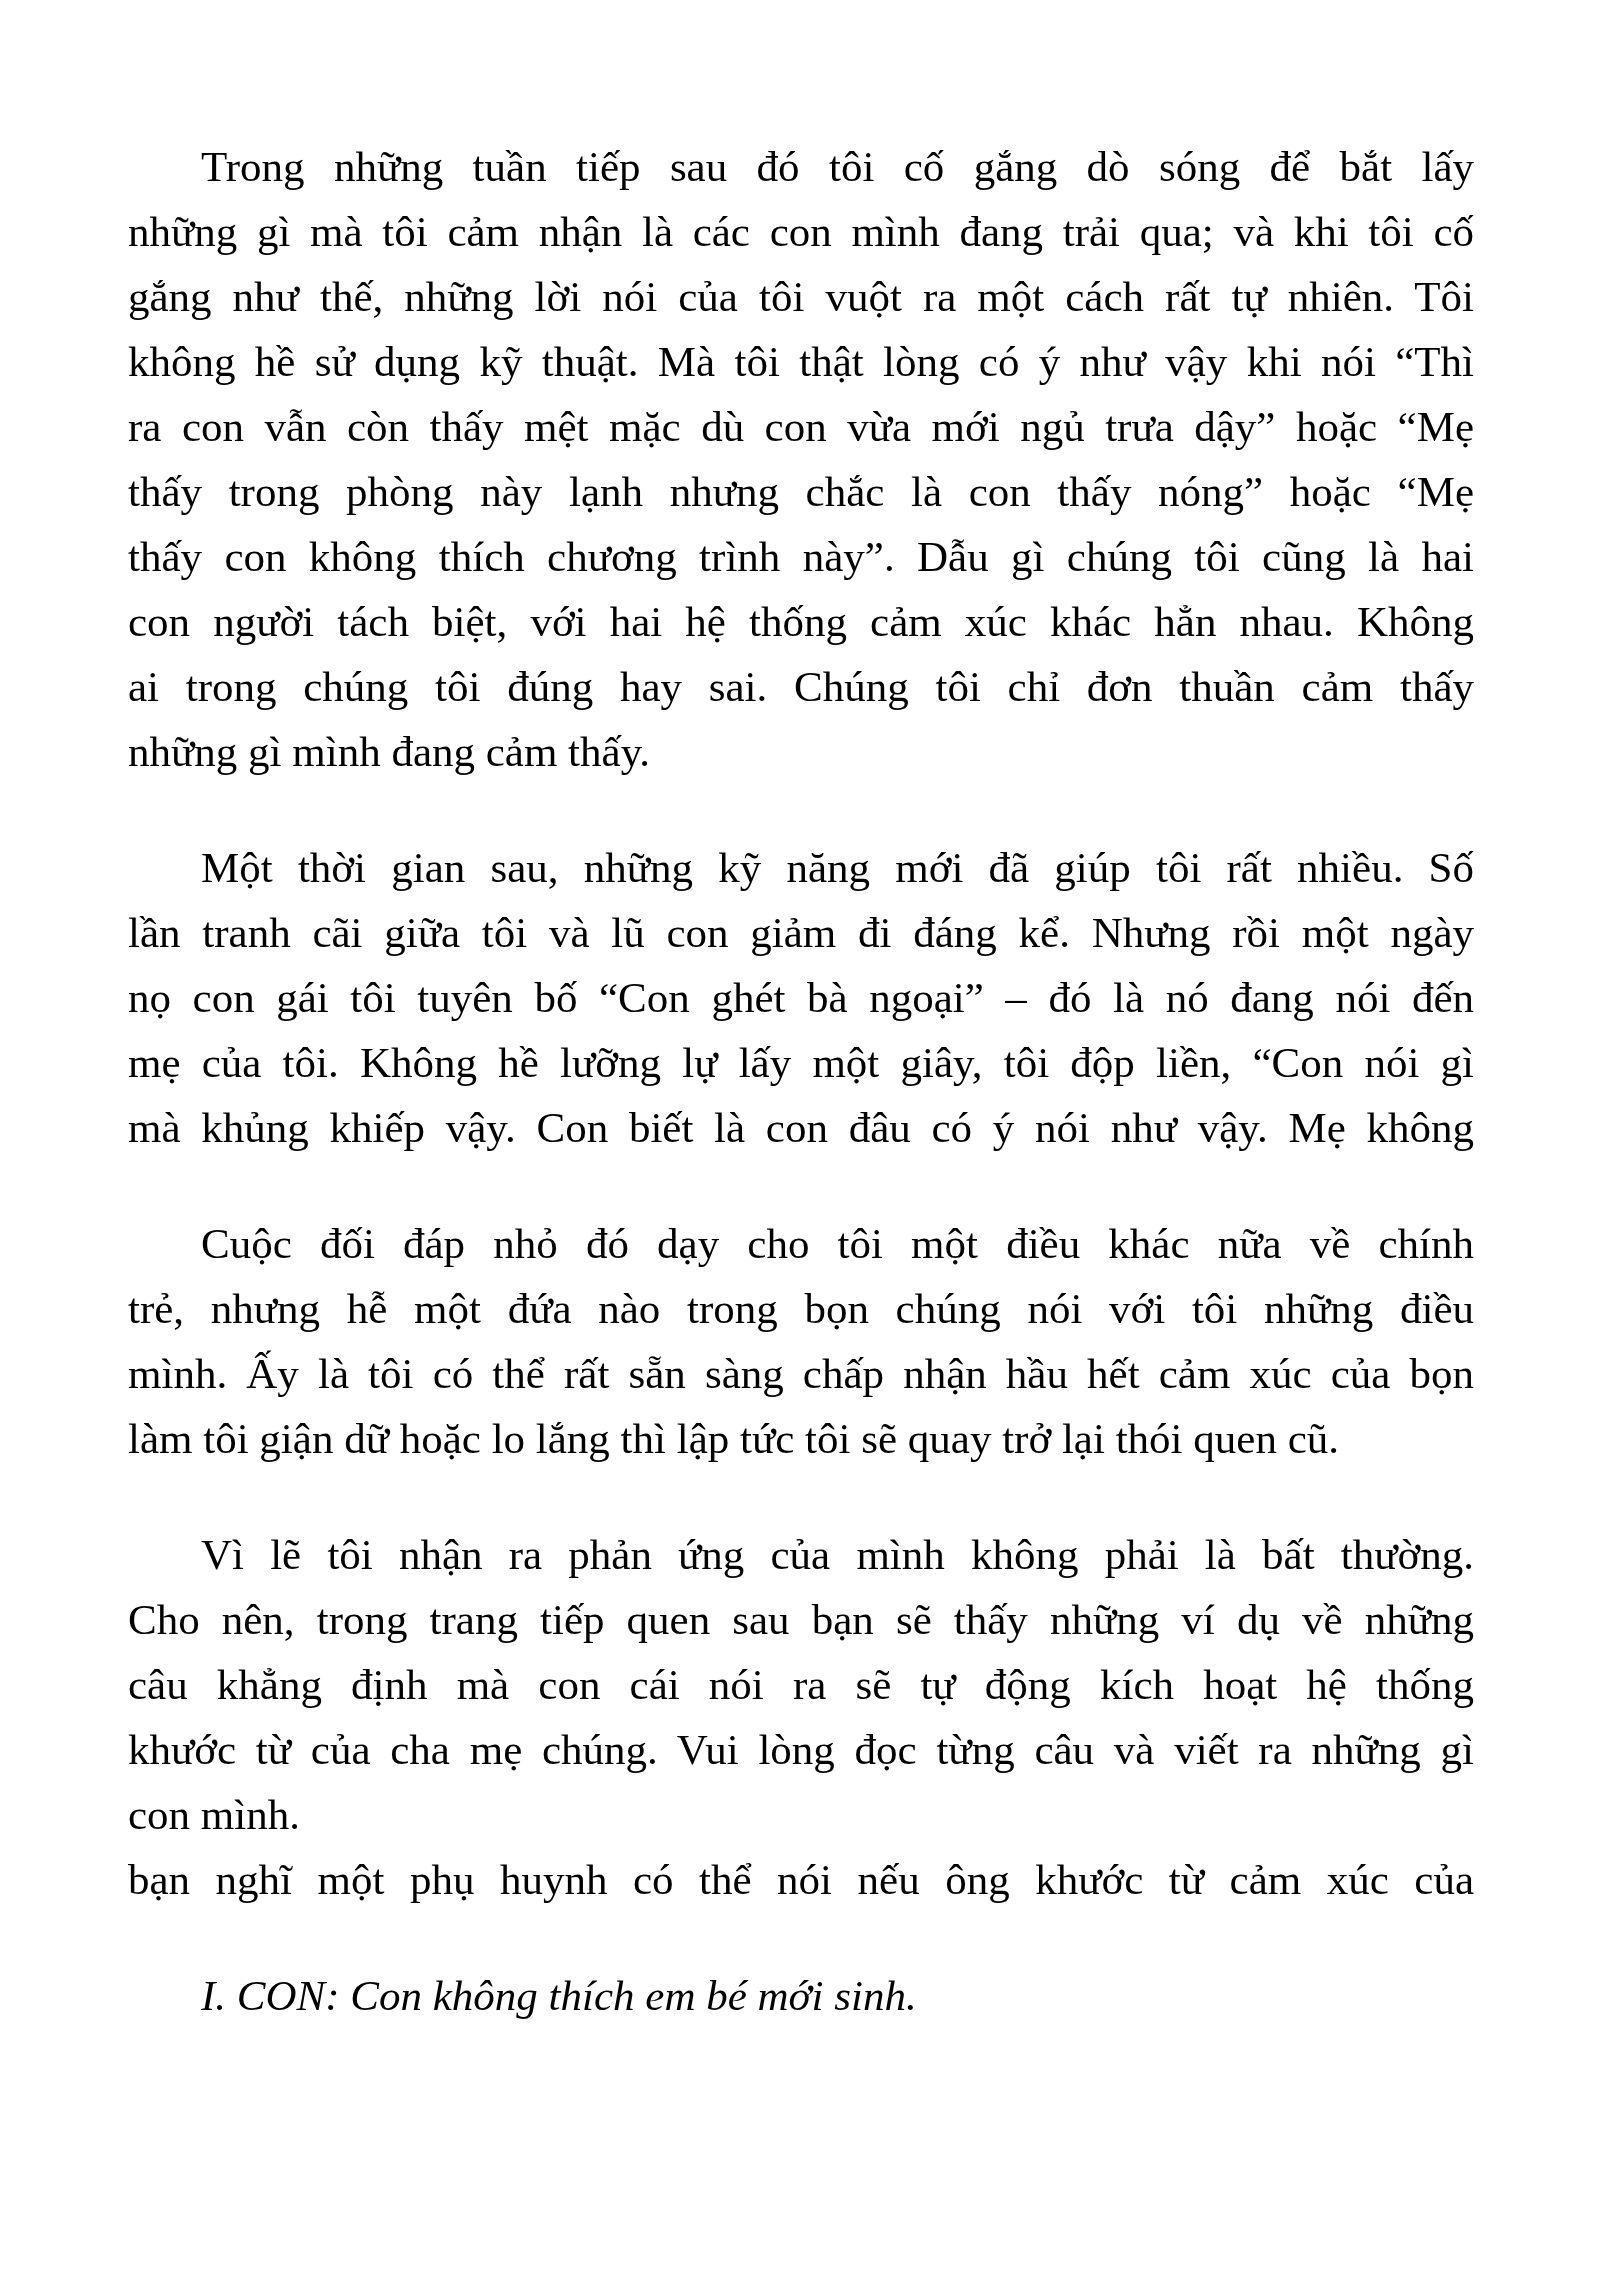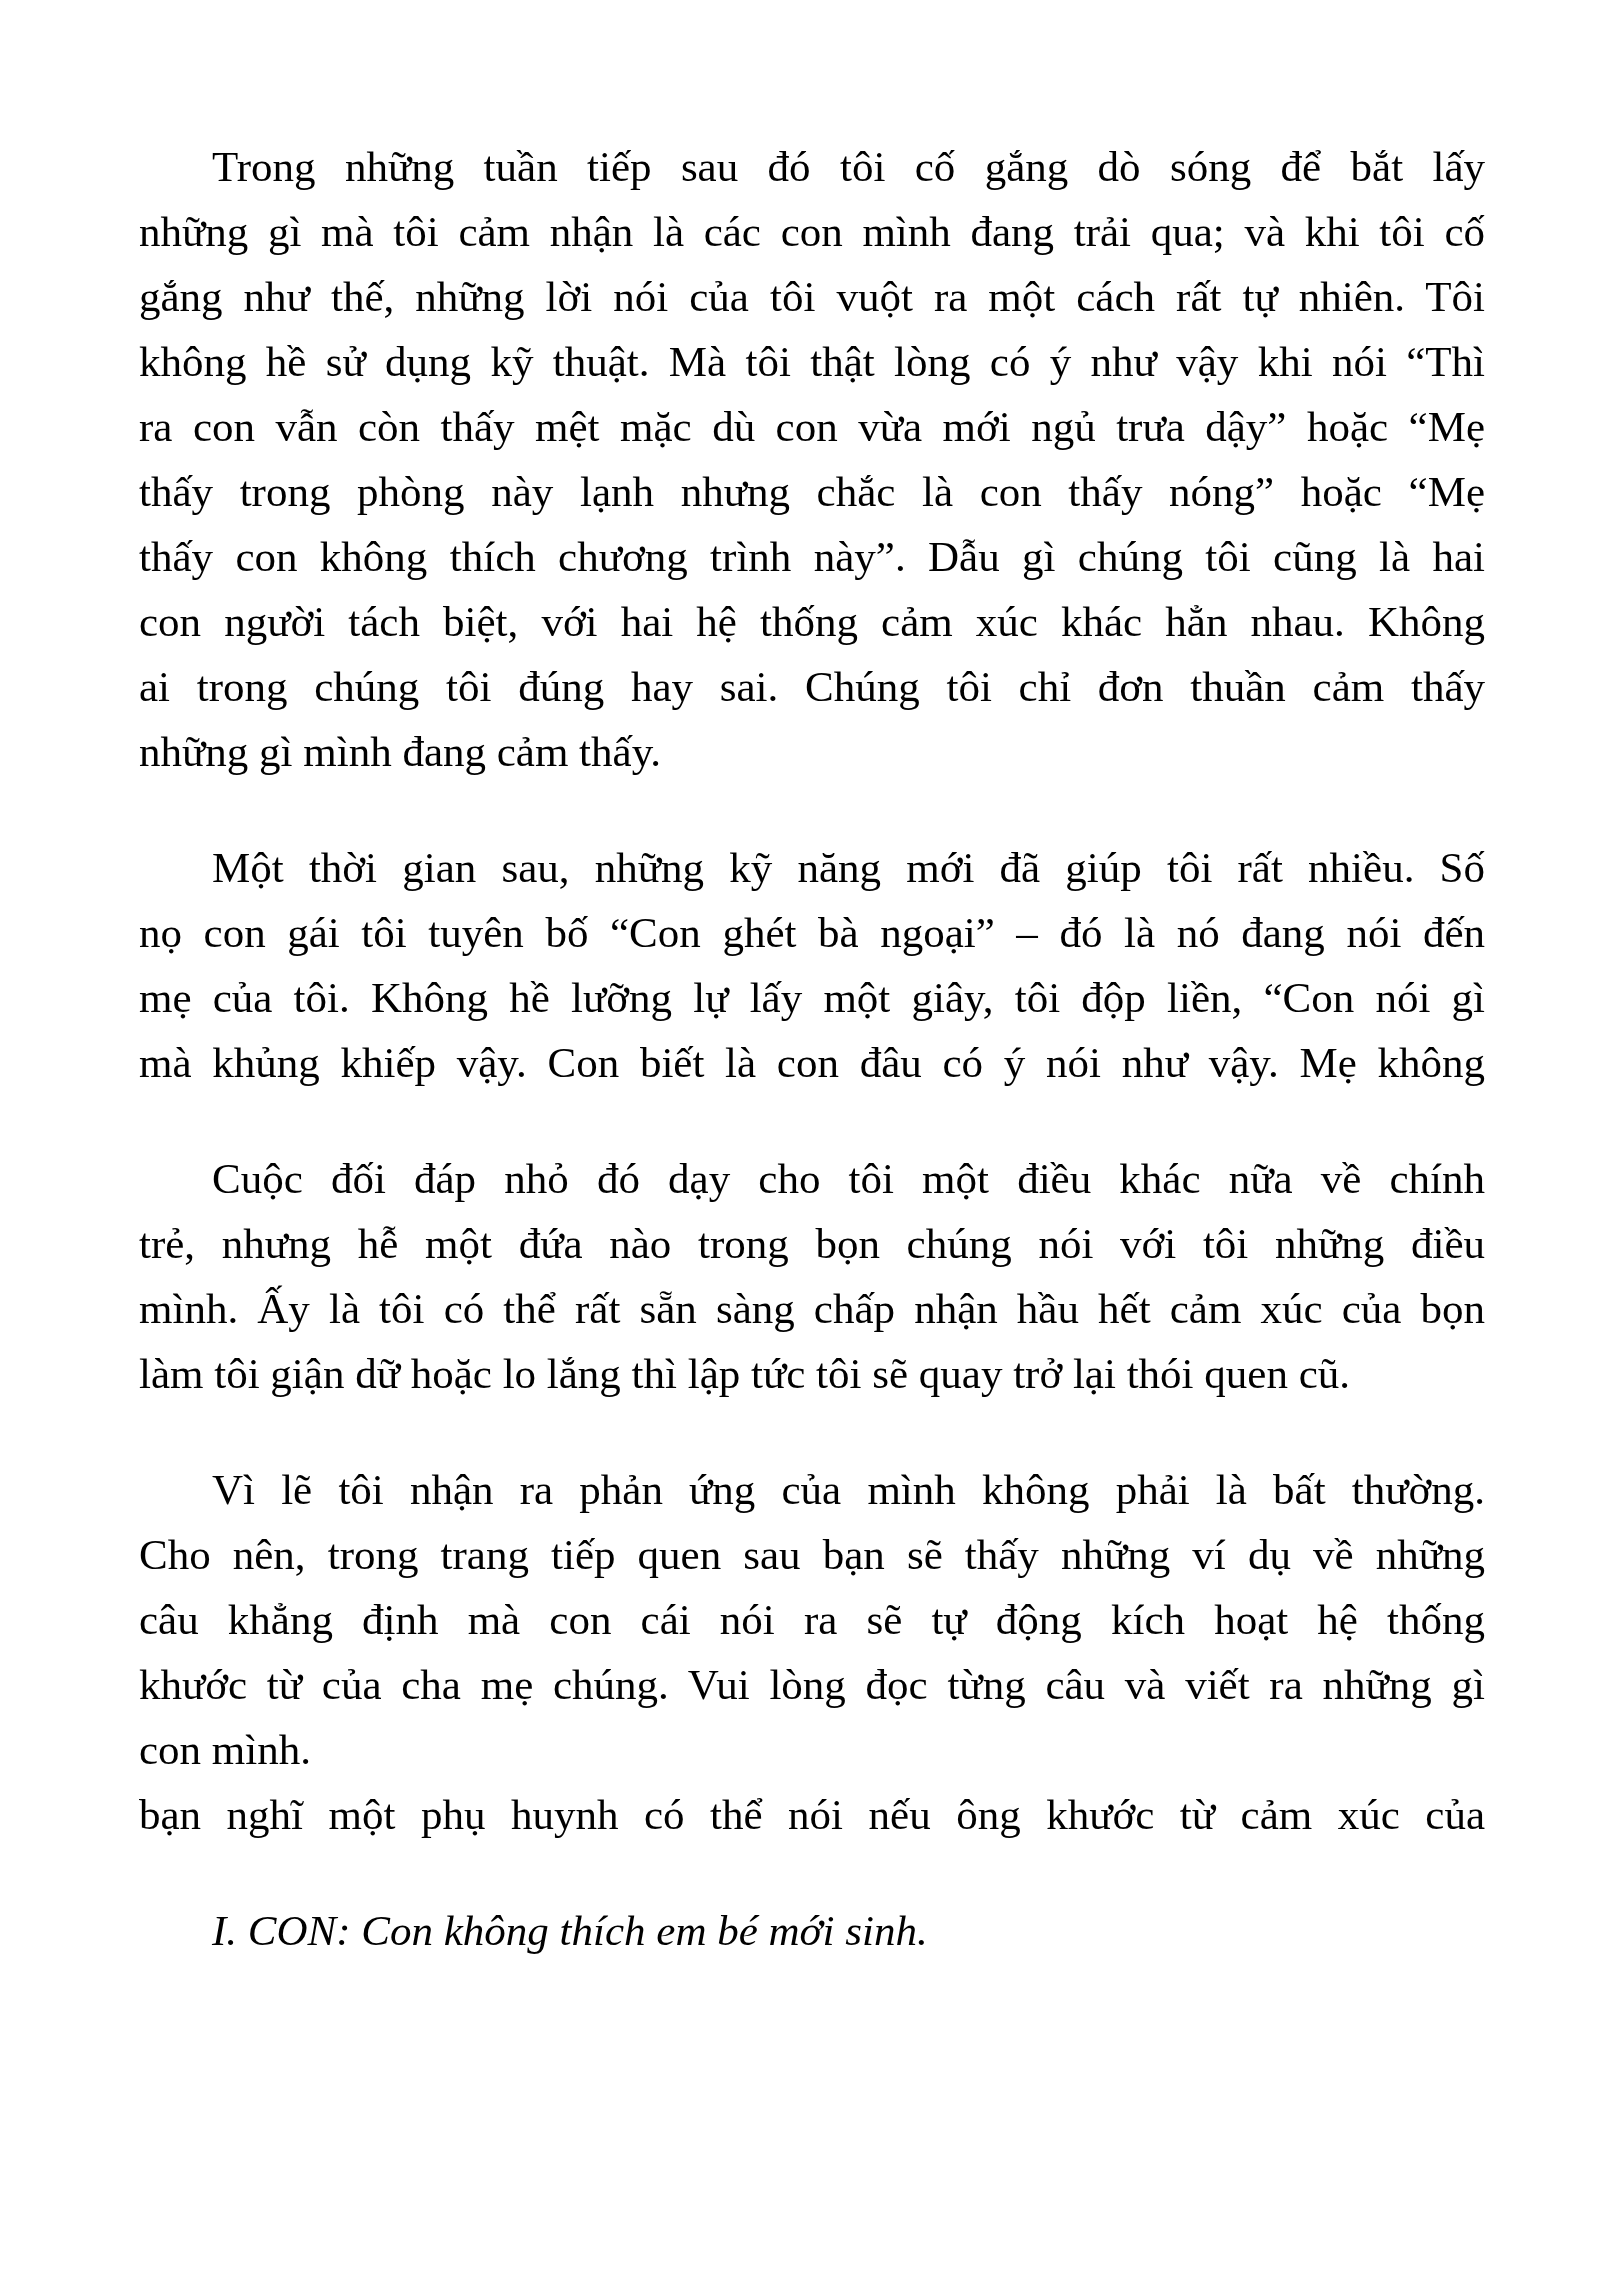--- a/index.html
+++ b/index.html
@@ -11,21 +11,21 @@
     position: relative;
     width: 1623px;
     height: 2295px;
     background: #ffffff;
     box-sizing: border-box;
     overflow: hidden;
   }
   .text-block {
     position: absolute;
     top: 134px;
-    left: 139px;
+    left: 128px;
     width: 1346px;
     color: #000000;
     font-family: "Liberation Serif", "DejaVu Serif", serif;
     font-size: 43px;
     line-height: 65px;
     font-weight: 400;
   }
   .paragraph {
     margin: 0 0 51px 0;
   }
@@ -59,20 +59,21 @@
         <div class="line">không hề sử dụng kỹ thuật. Mà tôi thật lòng có ý như vậy khi nói “Thì</div>
         <div class="line">ra con vẫn còn thấy mệt mặc dù con vừa mới ngủ trưa dậy” hoặc “Mẹ</div>
         <div class="line">thấy trong phòng này lạnh nhưng chắc là con thấy nóng” hoặc “Mẹ</div>
         <div class="line">thấy con không thích chương trình này”. Dẫu gì chúng tôi cũng là hai</div>
         <div class="line">con người tách biệt, với hai hệ thống cảm xúc khác hẳn nhau. Không</div>
         <div class="line">ai trong chúng tôi đúng hay sai. Chúng tôi chỉ đơn thuần cảm thấy</div>
         <div class="line last">những gì mình đang cảm thấy.</div>
       </div>
       <div class="paragraph">
         <div class="line first">Một thời gian sau, những kỹ năng mới đã giúp tôi rất nhiều. Số</div>
+        <div class="line">lần tranh cãi giữa tôi và lũ con giảm đi đáng kể. Nhưng rồi một ngày</div>
         <div class="line">nọ con gái tôi tuyên bố “Con ghét bà ngoại” – đó là nó đang nói đến</div>
         <div class="line">mẹ của tôi. Không hề lưỡng lự lấy một giây, tôi độp liền, “Con nói gì</div>
         <div class="line">mà khủng khiếp vậy. Con biết là con đâu có ý nói như vậy. Mẹ không</div>
       </div>
       <div class="paragraph">
         <div class="line first">Cuộc đối đáp nhỏ đó dạy cho tôi một điều khác nữa về chính</div>
         <div class="line">trẻ, nhưng hễ một đứa nào trong bọn chúng nói với tôi những điều</div>
         <div class="line">mình. Ấy là tôi có thể rất sẵn sàng chấp nhận hầu hết cảm xúc của bọn</div>
         <div class="line last">làm tôi giận dữ hoặc lo lắng thì lập tức tôi sẽ quay trở lại thói quen cũ.</div>
       </div>

